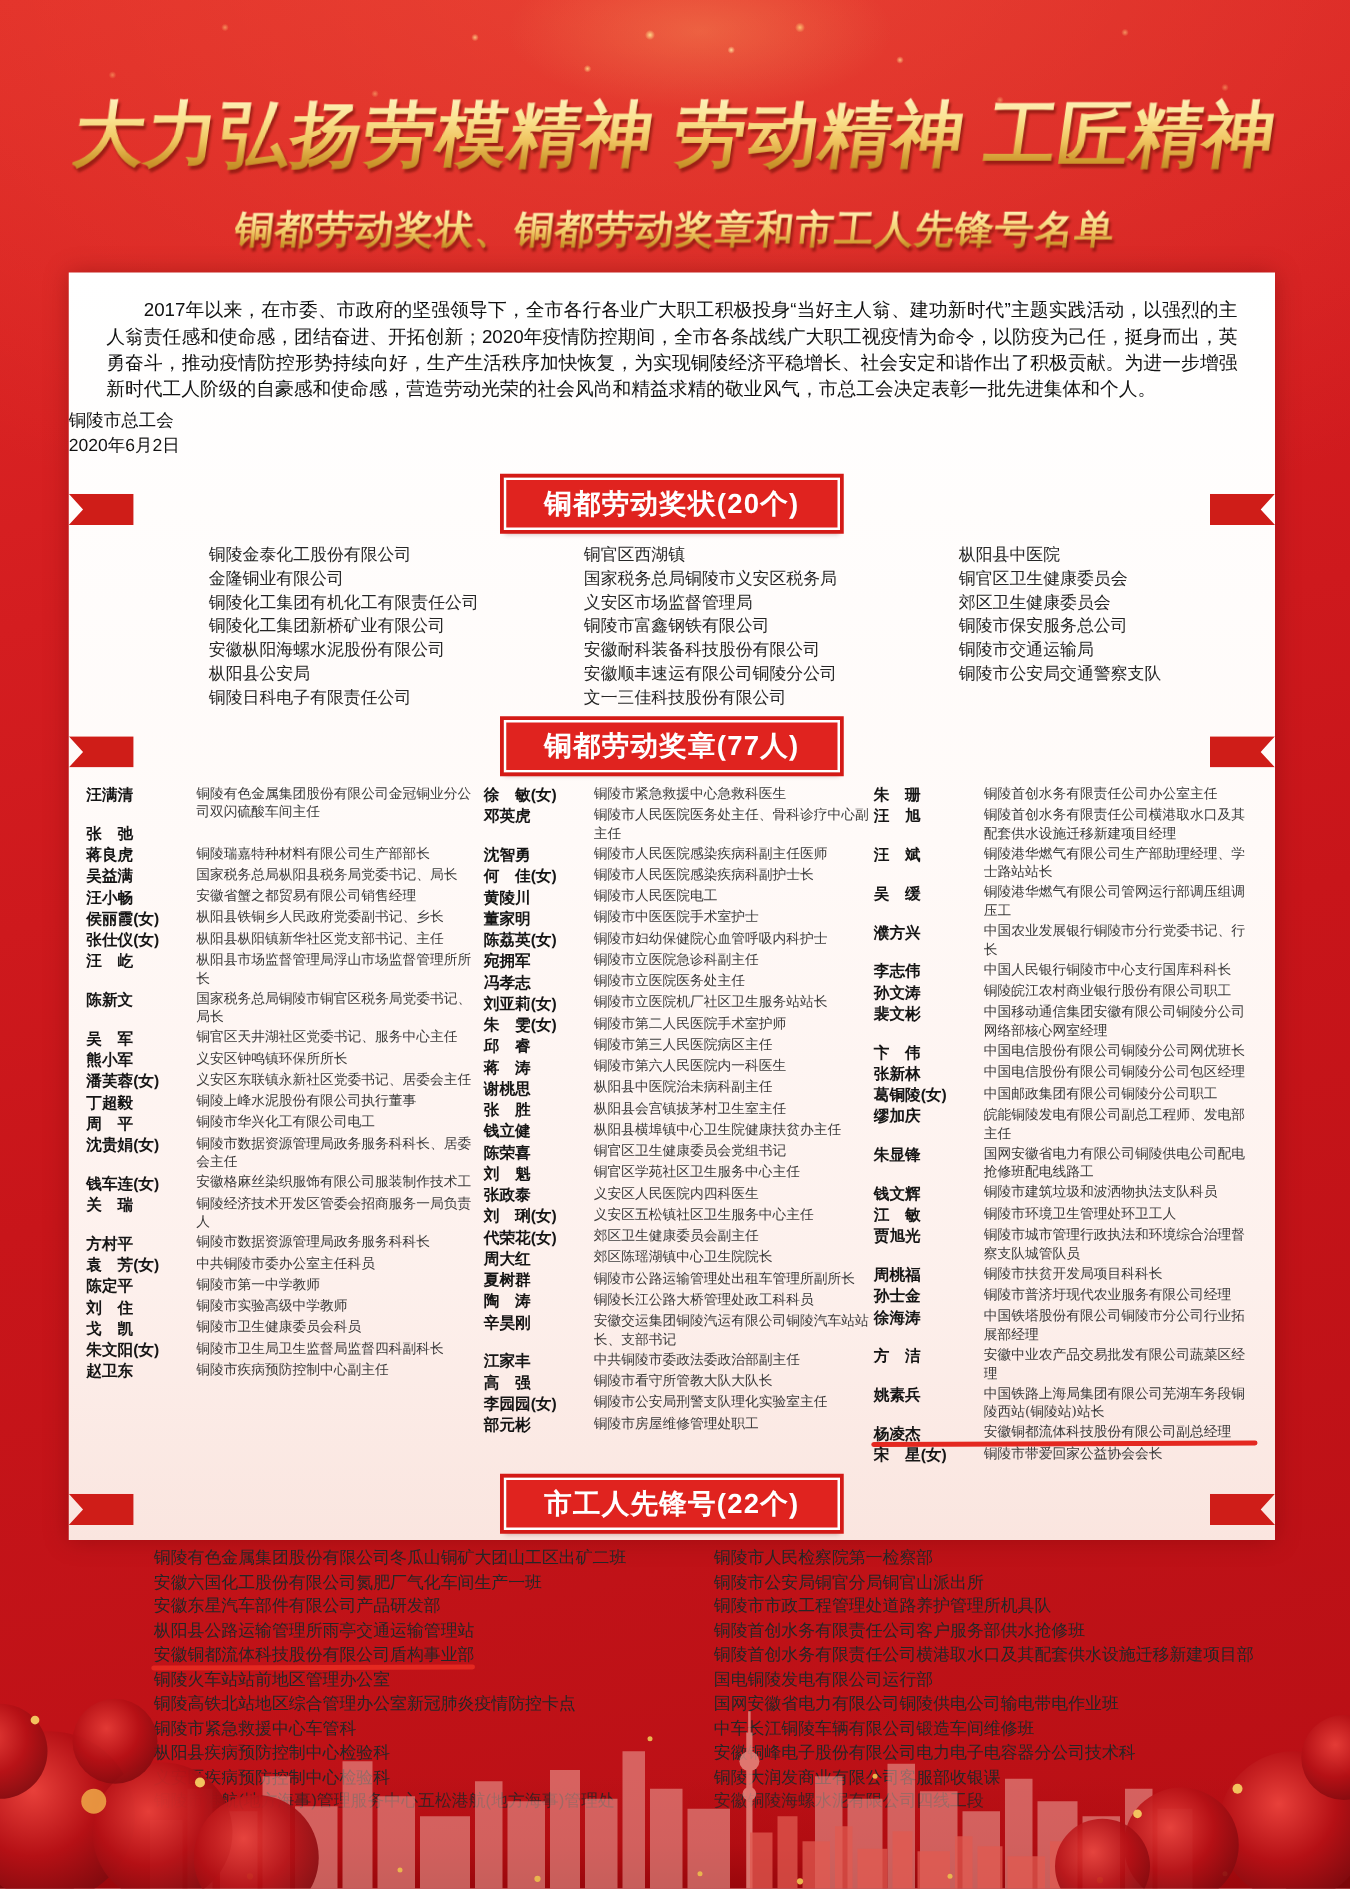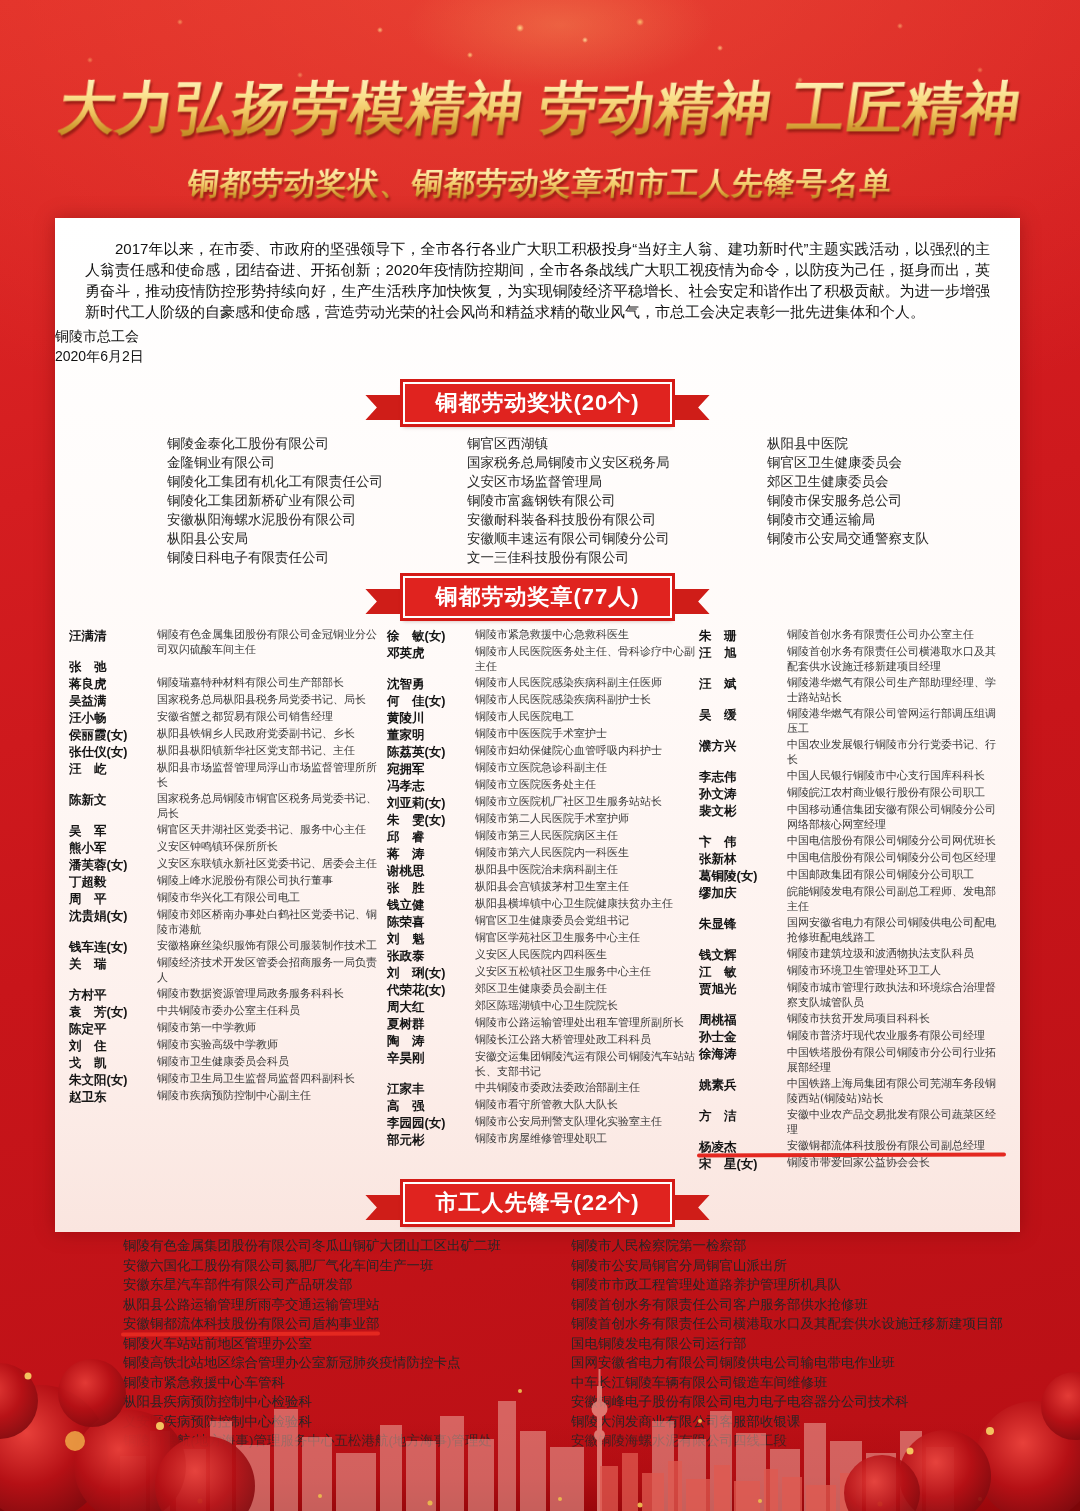--- a/index.html
+++ b/index.html
@@ -31,21 +31,21 @@
     filter:drop-shadow(2px 3px 1px rgba(110,15,5,.6));}
   .title{font-size:57px;letter-spacing:1px;transform:skewX(-8deg);white-space:nowrap;}
   .subtitle{display:inline-block;margin-top:16px;font-size:31px;letter-spacing:1px;transform:skewX(-6deg);}
   
   .panel{position:absolute;top:218px;left:55px;width:965px;height:1014px;z-index:2;
     background:linear-gradient(180deg,#ffffff 0%,#fffaf8 45%,#fdf0ec 80%,#fae5df 100%);
     box-shadow:0 0 18px rgba(90,5,5,.35);padding-top:20px;box-sizing:border-box;}
   .intro{margin:0 30px;text-indent:2em;font-size:15px;line-height:21px;color:#111;text-align:justify;}
   .sig-block{margin:4px 34px 16px 0;text-align:left;font-size:14px;line-height:20px;color:#111;}
   
-  .ribbon{display:flex;justify-content:center;align-items:flex-start;margin-top:9px;height:44px;}
+  .ribbon{display:flex;justify-content:space-between;align-items:flex-start;margin-top:9px;height:44px;}
   .ribbon-box{position:relative;z-index:2;background:#e0231f;border:2px solid #ffffff;outline:3px solid #d41a16;
     color:#fff;font-size:22px;font-weight:bold;letter-spacing:1px;padding:4px 30px;
     box-shadow:0 3px 4px rgba(80,0,0,.3);}
   .wing{z-index:1;width:52px;height:25px;background:#cf1d18;margin-top:13px;}
   .wl{margin-right:-14px;clip-path:polygon(0 0,100% 0,100% 100%,0 100%,22% 50%);}
   .wr{margin-left:-14px;clip-path:polygon(0 0,100% 0,78% 50%,100% 100%,0 100%);}
   
   .cols{display:grid;}
   .cols-s0{margin-top:8px;padding-left:112px;grid-template-columns:300px 300px 1fr;}
   .cols-s1{margin-top:8px;padding:0 14px;grid-template-columns:318px 312px 1fr;}
@@ -176,21 +176,21 @@
               <div class="p-row">
                 <span class="nm">丁超毅</span>
                 <span class="ds">铜陵上峰水泥股份有限公司执行董事</span>
               </div>
               <div class="p-row">
                 <span class="nm">周　平</span>
                 <span class="ds">铜陵市华兴化工有限公司电工</span>
               </div>
               <div class="p-row">
                 <span class="nm">沈贵娟(女)</span>
-                <span class="ds">铜陵市郊区桥南办事处白鹤社区党委书记、铜陵市港航</span>
+                <span class="ds">铜陵市数据资源管理局政务服务科科长、居委会主任</span>
               </div>
               <div class="p-row">
                 <span class="nm">钱车连(女)</span>
                 <span class="ds">安徽格麻丝染织服饰有限公司服装制作技术工</span>
               </div>
               <div class="p-row">
                 <span class="nm">关　瑞</span>
                 <span class="ds">铜陵经济技术开发区管委会招商服务一局负责人</span>
               </div>
               <div class="p-row">
@@ -411,26 +411,26 @@
               </div>
               <div class="p-row">
                 <span class="nm">孙士金</span>
                 <span class="ds">铜陵市普济圩现代农业服务有限公司经理</span>
               </div>
               <div class="p-row">
                 <span class="nm">徐海涛</span>
                 <span class="ds">中国铁塔股份有限公司铜陵市分公司行业拓展部经理</span>
               </div>
               <div class="p-row">
+                <span class="nm">方　洁</span>
+                <span class="ds">安徽中业农产品交易批发有限公司蔬菜区经理</span>
+              </div>
+              <div class="p-row">
                 <span class="nm">姚素兵</span>
                 <span class="ds">中国铁路上海局集团有限公司芜湖车务段铜陵西站(铜陵站)站长</span>
-              </div>
-              <div class="p-row">
-                <span class="nm">方　洁</span>
-                <span class="ds">安徽中业农产品交易批发有限公司蔬菜区经理</span>
               </div>
               <div class="p-row hl">
                 <span class="nm">杨凌杰</span>
                 <span class="ds">安徽铜都流体科技股份有限公司副总经理</span>
               </div>
               <div class="p-row">
                 <span class="nm">宋　星(女)</span>
                 <span class="ds">铜陵市带爱回家公益协会会长</span>
               </div>
             </div>

